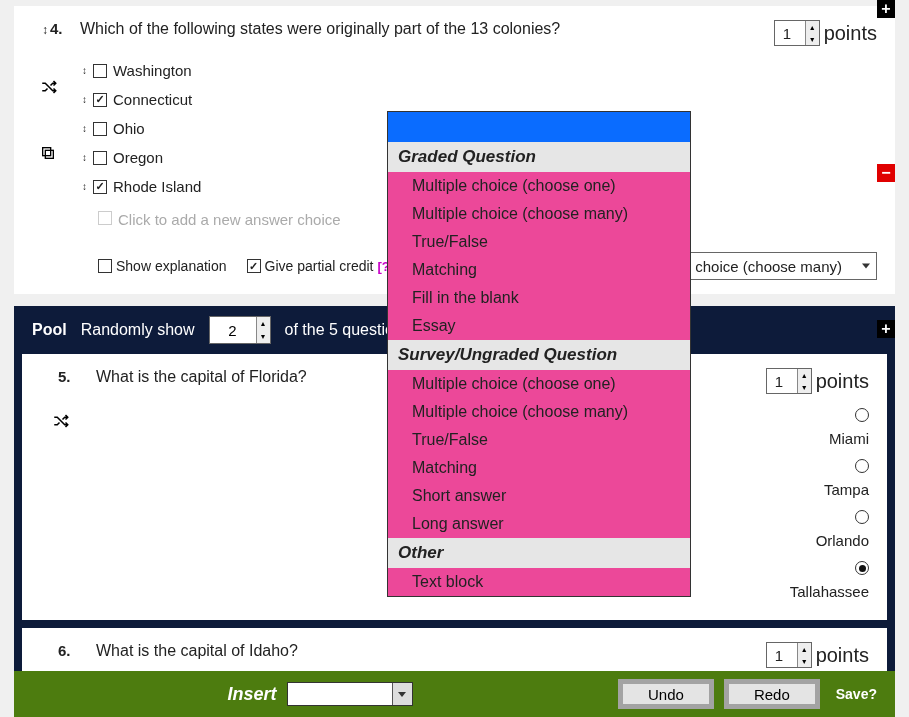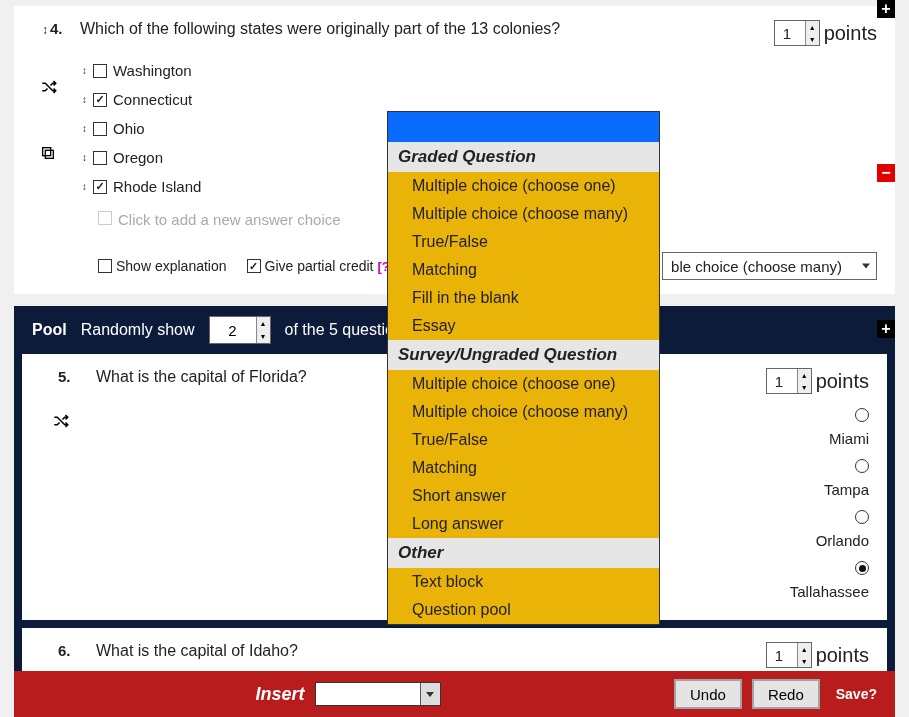--- a/index.html
+++ b/index.html
@@ -189,35 +189,35 @@
   .radio {
     width:14px;height:14px;border:1.5px solid #333;border-radius:50%;
     display:inline-flex;align-items:center;justify-content:center;
   }
   .radio.filled::after{content:"";width:7px;height:7px;background:#111;border-radius:50%;}
 
   .bottom-bar {
     position:absolute;
     left:14px; right:14px; bottom:0;
     height:46px;
-    background:#b91c1c;
+    background:#4d7c0f;
     color:#fff;
     display:flex;
     align-items:center;
     padding:0 18px;
     gap:10px;
   }
   .bottom-bar .spacer { flex:1; }
   .bottom-bar .insert-label { font-weight:700; font-style:italic; font-size:18px;}
   .btn {
     background:#e4e4e4;
     color:#000;
-    border:2px solid #a3a3a3;
+    border:5px solid #a3a3a3;
     height:30px;
-    padding:0 14px;
+    padding:0 25px;
     font-size:15px;
     cursor:pointer;
   }
   .save-label { font-size:14px; color:#fff; margin-left:6px;font-weight:bold;}
   .insert-select {
     width:126px; height:24px; background:#fff; border:1px solid #333;
     position:relative;
   }
   .insert-select .combo-arrow {
     position:absolute; right:0; top:0; bottom:0; width:20px;
@@ -227,22 +227,22 @@
   .insert-select .combo-arrow::after{
     content:"";width:0;height:0;
     border-left:4px solid transparent;border-right:4px solid transparent;
     border-top:5px solid #333;
   }
 
   .popup {
     position:absolute;
     left:387px;
     top:111px;
-    width:273px;
-    background:#eab308;
+    width:304px;
+    background:#ec4899;
     border:1px solid #333;
     z-index:20;
     font-size:16px;
   }
   .popup-header {
     height:30px;
     background:#0a6cff;
   }
   .popup-section-title {
     background:#e6e6e6;
@@ -446,14 +446,13 @@
   <div class="popup-section-title">Survey/Ungraded Question</div>
   <div class="popup-item">Multiple choice (choose one)</div>
   <div class="popup-item">Multiple choice (choose many)</div>
   <div class="popup-item">True/False</div>
   <div class="popup-item">Matching</div>
   <div class="popup-item">Short answer</div>
   <div class="popup-item">Long answer</div>
 
   <div class="popup-section-title">Other</div>
   <div class="popup-item">Text block</div>
-  <div class="popup-item">Question pool</div>
 </div>
 
 </body></html>

